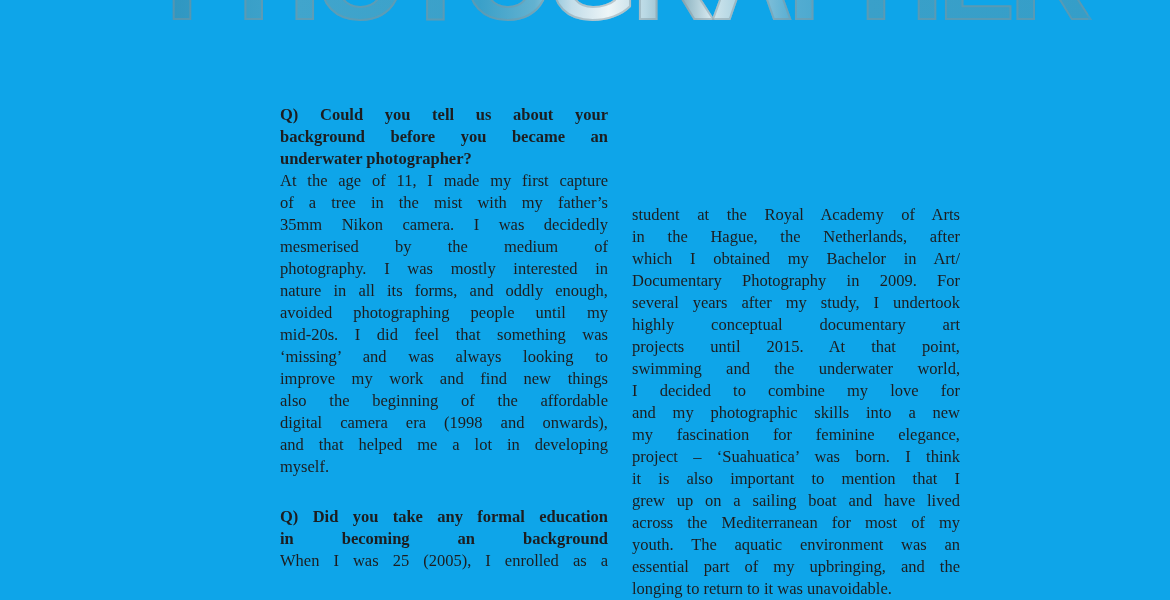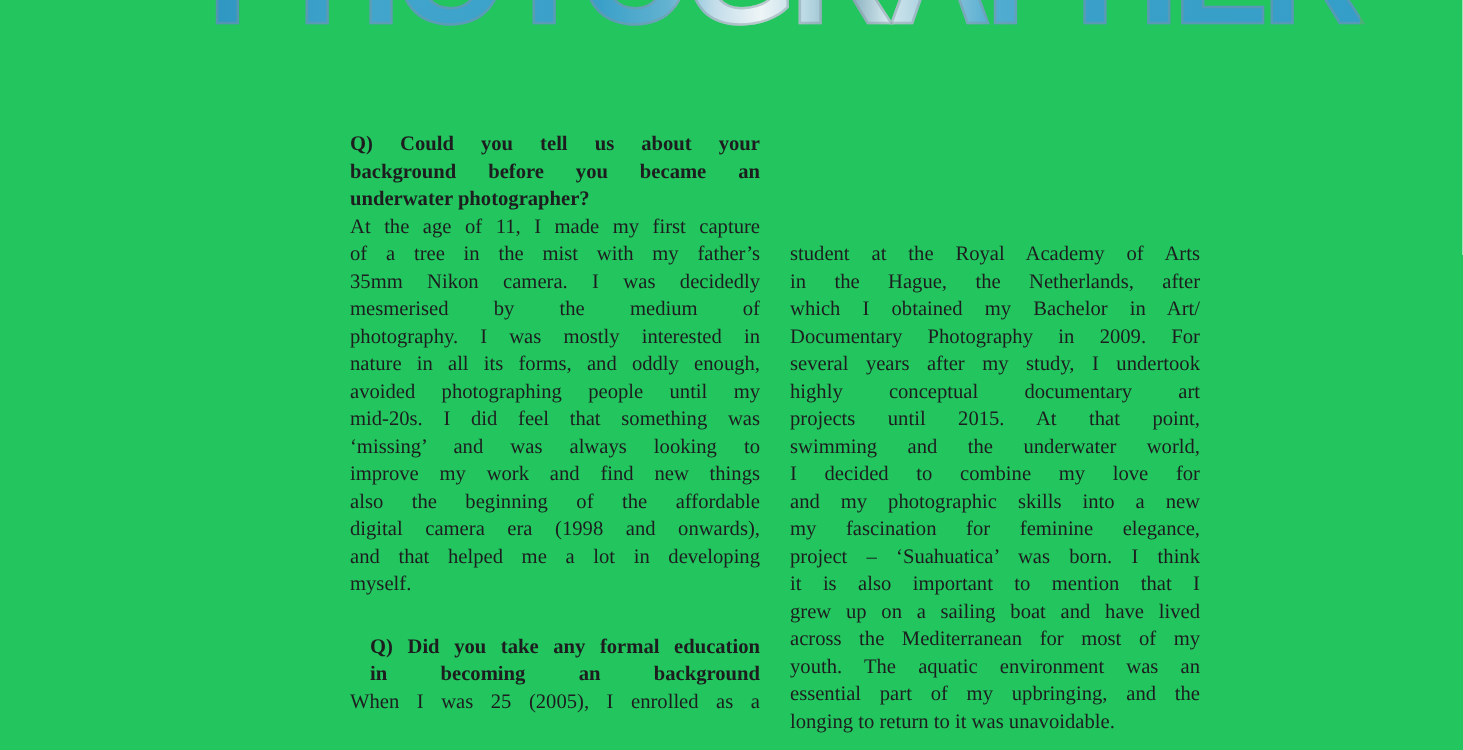--- a/index.html
+++ b/index.html
@@ -4,21 +4,21 @@
 <style>
   html, body {
     margin: 0;
     padding: 0;
     background: #ffffff;
   }
   .page {
     position: relative;
     width: 1170px;
     height: 600px;
-    background: #22c55e;
+    background: #0ea5e9;
     overflow: hidden;
     font-family: "Liberation Serif", serif;
   }
 
   
   .headline {
     position: absolute;
     left: 166px;
     top: -78px;
     font-family: "Liberation Sans", sans-serif;
@@ -53,25 +53,25 @@
   }
 
   
   .col {
     position: absolute;
     width: 328px;
     font-size: 16.5px;
     color: #1d1d1f;
   }
   .col-left  { left: 280px; top: 104px; }
-  .col-right { left: 632px; top: 192px; }
+  .col-right { left: 632px; top: 204px; }
 
   .block { margin: 0; }
   .block.question + .block.answer { margin-top: 0; }
-  .block.answer + .block.question { margin-top: 28px; margin-left: 16px; }
+  .block.answer + .block.question { margin-top: 28px; }
   .block.question .line { font-weight: bold; }
 
   .line {
     height: 22px;
     line-height: 22px;
     text-align: justify;
     text-align-last: justify;
     overflow: hidden;
   }
   .line.last {

